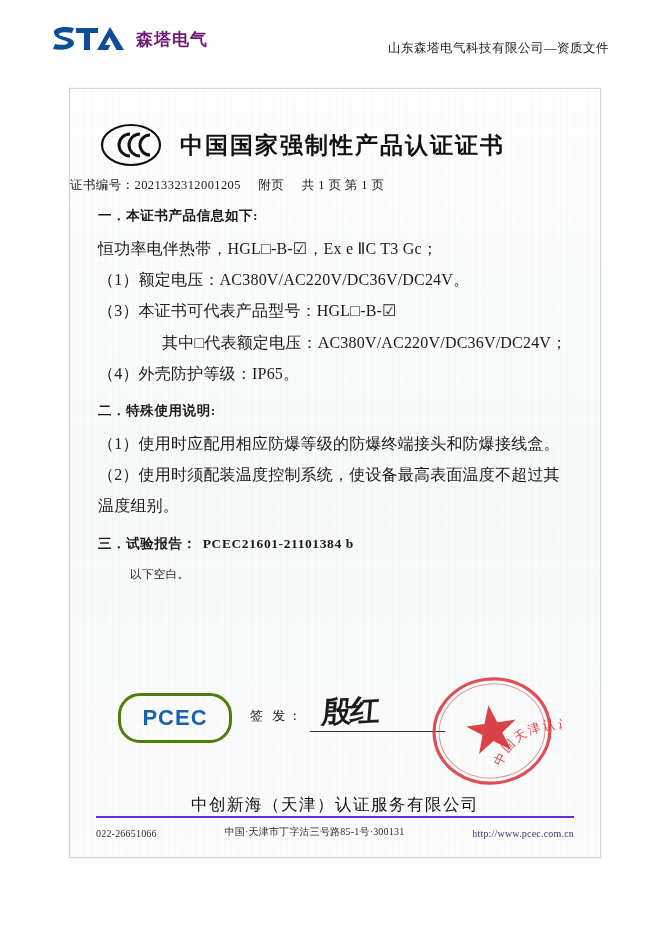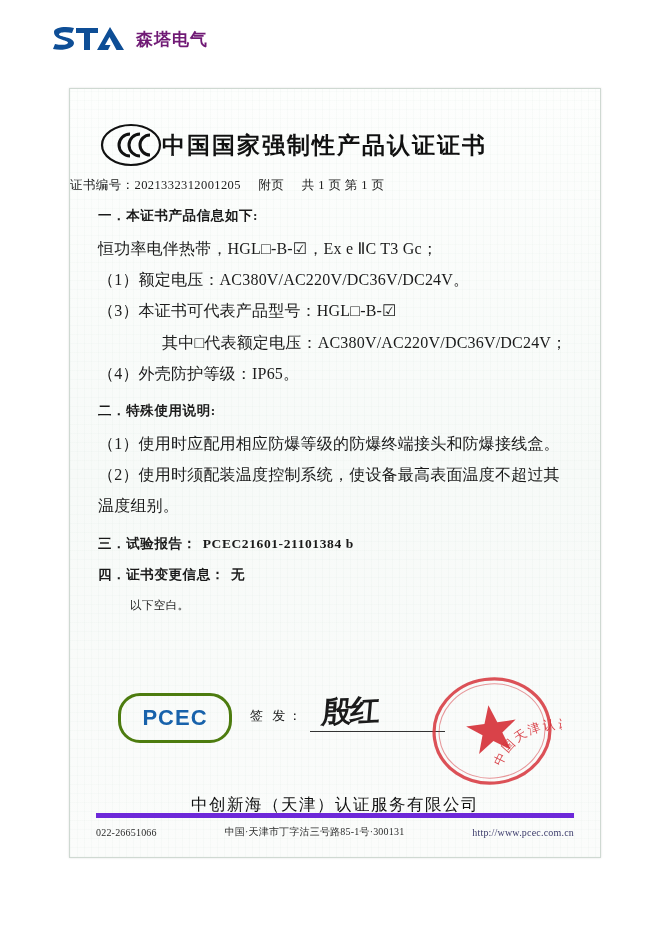--- a/index.html
+++ b/index.html
@@ -83,20 +83,21 @@
   }
 
   
   .title-row {
     position: absolute;
     top: 34px;
     left: 30px;
     right: 24px;
     display: flex;
     align-items: center;
+    gap: 18px;
   }
   .ccc-mark {
     width: 62px;
     height: 44px;
     flex: none;
   }
   .cert-title {
     font-size: 23px;
     font-weight: bold;
     letter-spacing: 2px;
@@ -218,25 +219,25 @@
     font-size: 16.5px;
     letter-spacing: 1.5px;
     color: #111;
   }
 
   
   .sheet-footer {
     position: absolute;
     left: 26px; right: 26px;
     bottom: 18px;
-    border-top: 5px solid #6d28d9;
+    border-top: 2px solid #6d28d9;
     padding-top: 7px;
     display: flex;
     justify-content: space-between;
-    align-items: center;
+    align-items: flex-end;
     font-size: 10px;
     color: #2b2b2b;
     letter-spacing: 0.2px;
   }
   .sheet-footer .mid { flex: 1; text-align: center; }
   .sheet-footer .right { color: #3a3a6a; }
 </style>
 </head>
 <body>
 
@@ -244,20 +245,21 @@
   <div class="logo-wrap">
     <span class="logo-mark">
       <svg width="78" height="30" viewBox="0 0 78 30" xmlns="http://www.w3.org/2000/svg">
         <path d="M2 8 C2 3, 14 2, 22 4 L20 9 C14 7.5, 7 8, 7 10.5 C7 13, 22 13, 22 19 C22 25, 10 27, 1 25 L3 20 C10 21.5, 16 21, 16 18.5 C16 16, 2 16, 2 8 Z" fill="#0e4e96"></path>
         <path d="M24 4 H46 V9 H38 V26 H32 V9 H24 Z" fill="#0e4e96"></path>
         <path d="M58 3 L72 26 H64.5 L57.5 13 L53 21 H58.5 L56 26 H45 Z" fill="#0e4e96"></path>
       </svg>
     </span>
     <span class="logo-cn">森塔电气</span>
   </div>
+  <div class="header-right">山东森塔电气科技有限公司—资质文件</div>
 </div>
 
 <div class="sheet">
   <div class="sheet-inner"></div>
 
   <div class="title-row">
     <span class="ccc-mark">
       <svg width="62" height="44" viewBox="0 0 62 44" xmlns="http://www.w3.org/2000/svg">
         <ellipse cx="31" cy="22" rx="29" ry="20" fill="none" stroke="#111" stroke-width="2.2"></ellipse>
         <path d="M30 11 A11 11 0 1 0 30 33" fill="none" stroke="#111" stroke-width="3"></path>
@@ -284,23 +286,20 @@
     <div class="line mono-ish">（4）外壳防护等级：IP65。</div>
 
     <div class="sec-head">二．特殊使用说明:</div>
     <div class="line mono-ish">（1）使用时应配用相应防爆等级的防爆终端接头和防爆接线盒。</div>
     <div class="line mono-ish">（2）使用时须配装温度控制系统，使设备最高表面温度不超过其温度组别。</div>
 
     <div class="sec-inline">
       <span>三．试验报告：</span><span class="val">PCEC21601-21101384 b</span>
     </div>
 
-    <div class="sec-inline">
-      <span>四．证书变更信息：</span><span class="val">无</span>
-    </div>
 
     <div class="blank-note">以下空白。</div>
   </div>
 
   <div class="sig-area">
     <div class="pcec-logo">PCEC</div>
     <div class="sign-label">签  发：</div>
     <div class="sign-hand">殷红</div>
     <div class="sign-line"></div>
 

